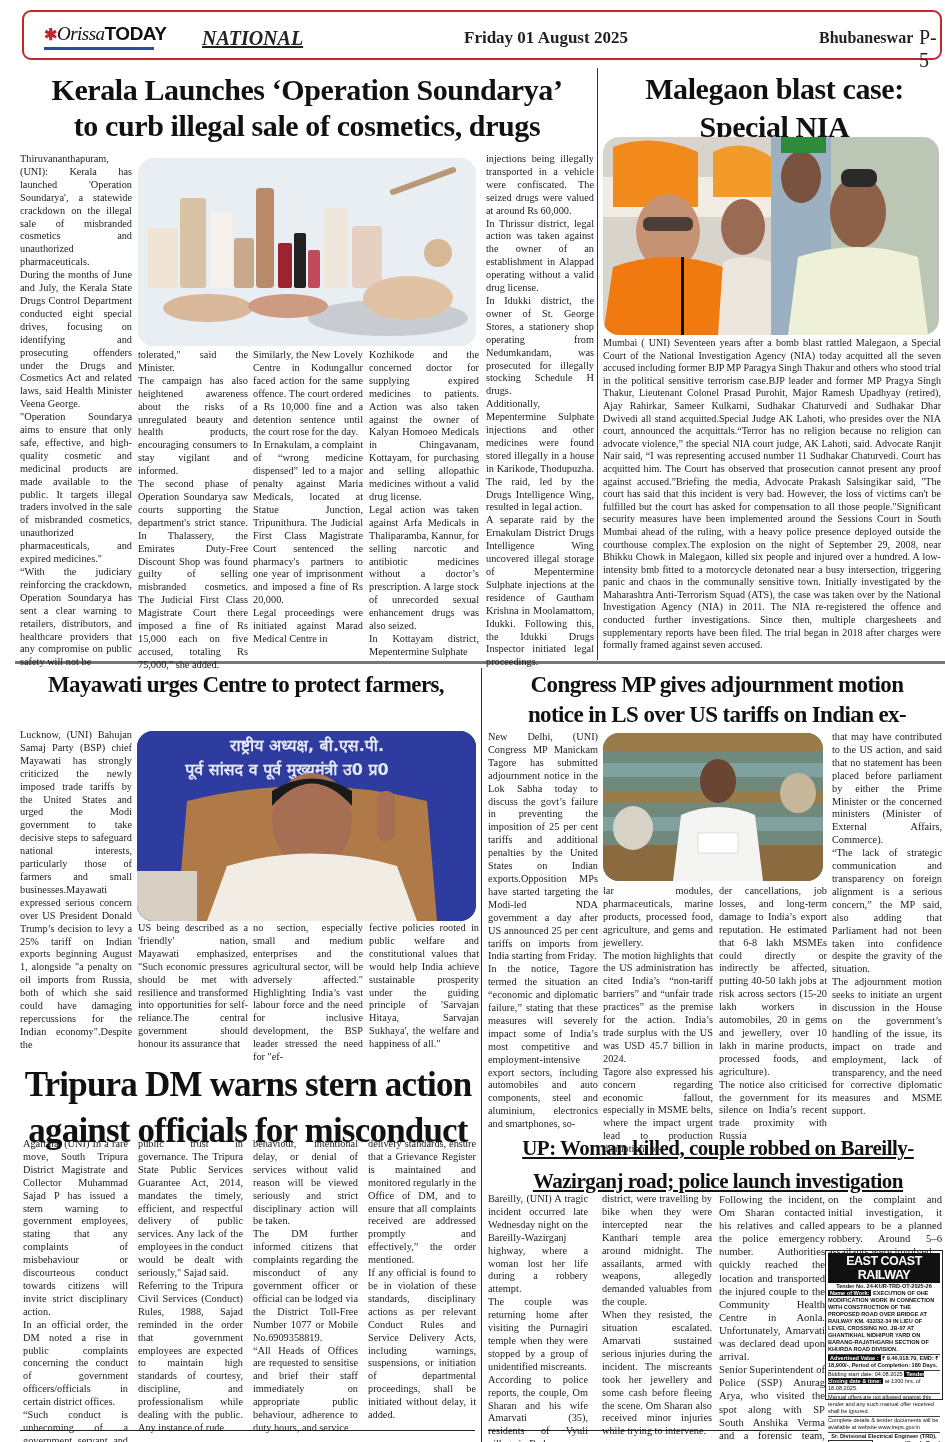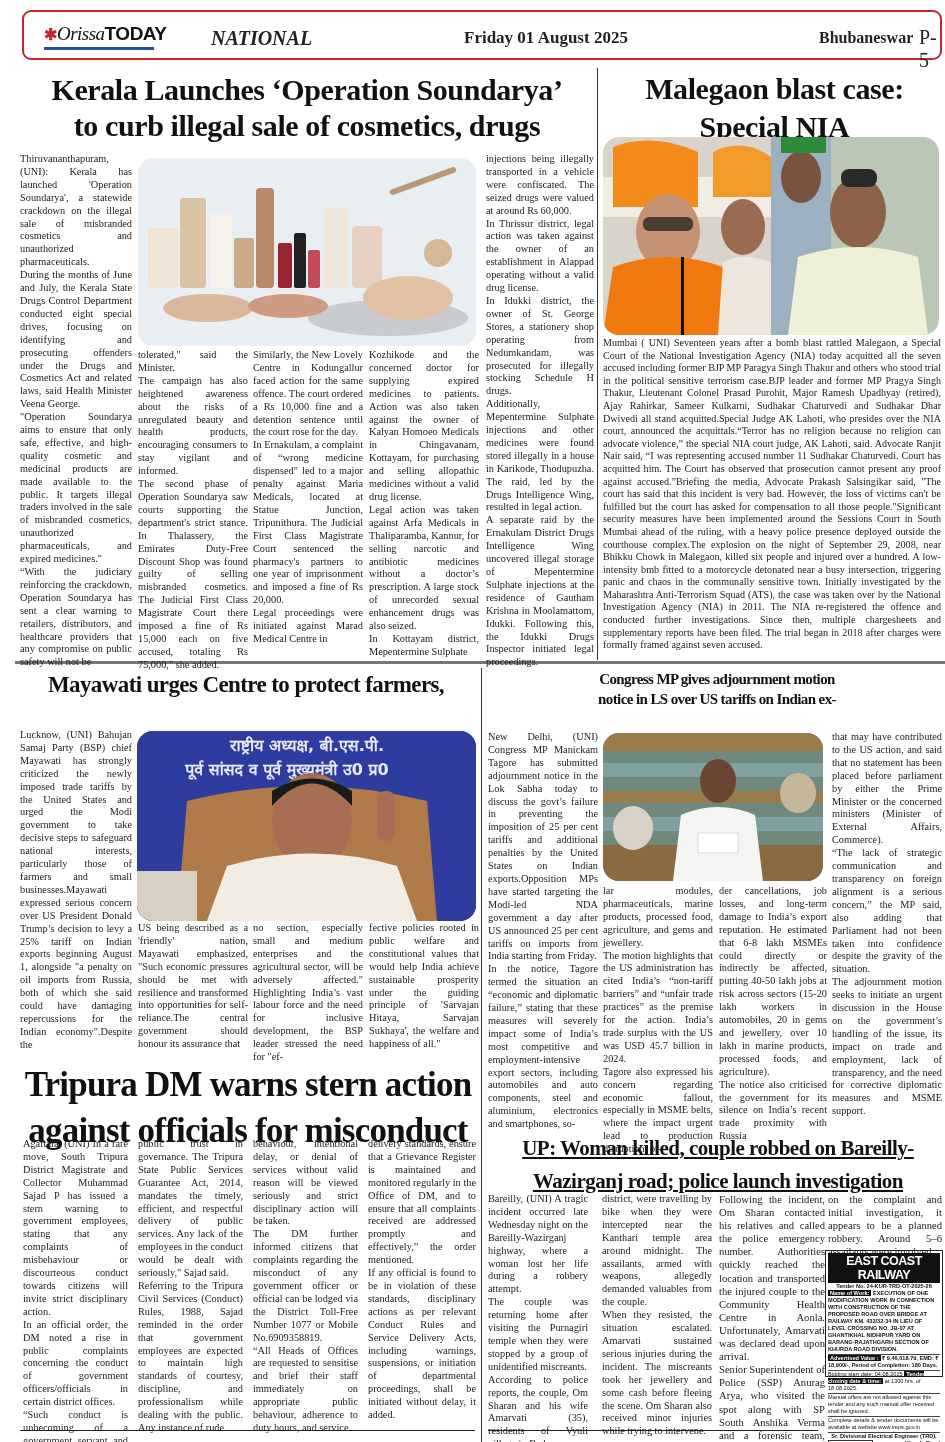--- a/index.html
+++ b/index.html
@@ -7,21 +7,21 @@
   body { position: relative; font-family: "Liberation Serif", "DejaVu Serif", serif; color: #1a1a1a; }
   .abs { position: absolute; margin-left: 10px; }
 
   
   #masthead { left: 12px; top: 10px; width: 920px; height: 50px; border: 2px solid #c0282d; border-radius: 9px; }
   #logo { left: 10px; top: 11px; width: 125px; height: 26px; }
   #logo .logo-text { font-family: "Liberation Sans", sans-serif; font-size: 19px; font-weight: bold; letter-spacing: -0.5px; color: #111; font-stretch: condensed; white-space: nowrap; }
   #logo .logo-italic { font-family: "Liberation Serif", serif; font-style: italic; font-weight: normal; }
   #logo .logo-mark { color: #c0282d; font-size: 16px; }
   #logo .logo-underline { position: absolute; left: 0; top: 24px; width: 110px; height: 3px; background: #2a4f9a; }
-  #section-name { left: 177px; top: 15px; font-size: 20px; font-style: italic; font-weight: bold; color: #222; font-stretch: condensed; }
+  #section-name { left: 168px; top: 15px; font-size: 20px; font-style: italic; font-weight: bold; text-decoration: underline; color: #222; font-stretch: condensed; }
   #issue-date { left: 430px; top: 16px; font-size: 17px; font-weight: bold; color: #222; }
   #city { left: 785px; top: 17px; font-size: 16px; font-weight: bold; color: #222; }
   #page-no { left: 885px; top: 14px; font-size: 20px; color: #222; }
 
   
   .headline { font-family: "Liberation Serif", serif; font-weight: bold; color: #111; text-align: center; line-height: 1.2; letter-spacing: -0.4px; }
   .body-col { font-size: 10.3px; line-height: 12.9px; text-align: justify; color: #1a1a1a; hyphens: auto; }
   .body-col p { text-indent: 0; }
   .vrule { background: #333; width: 1px; }
   .hrule { background: #777; height: 3px; }
@@ -43,21 +43,21 @@
 
   
   #a3-headline { left: 4px; top: 670px; width: 464px; font-size: 23px; line-height: 1.3; letter-spacing: -0.6px; }
   #a3-col1 { left: 10px; top: 729px; width: 112px; }
   #a3-photo { left: 127px; top: 731px; width: 339px; height: 190px; background: #2a3a9a; }
   #a3-col2 { left: 128px; top: 922px; width: 110px; }
   #a3-col3 { left: 243px; top: 922px; width: 110px; }
   #a3-col4 { left: 359px; top: 922px; width: 110px; }
 
   
-  #a4-headline { left: 484px; top: 670px; width: 446px; font-size: 15px; line-height: 1.3; letter-spacing: -0.6px; }
+  #a4-headline { left: 484px; top: 670px; width: 446px; font-size: 23px; line-height: 1.3; letter-spacing: -0.6px; }
   #a4-col1 { left: 478px; top: 731px; width: 110px; }
   #a4-photo { left: 593px; top: 733px; width: 220px; height: 148px; }
   #a4-col2 { left: 593px; top: 885px; width: 110px; }
   #a4-col3 { left: 709px; top: 885px; width: 108px; }
   #a4-col4 { left: 822px; top: 731px; width: 110px; }
 
   
   #a5-headline { left: 8px; top: 1062px; width: 460px; font-size: 35px; line-height: 1.32; letter-spacing: -0.8px; }
   #a5-col1 { left: 13px; top: 1138px; width: 105px; }
   #a5-col2 { left: 128px; top: 1138px; width: 105px; }
@@ -65,21 +65,21 @@
   #a5-col4 { left: 358px; top: 1138px; width: 108px; }
 
   
   #a6-headline { left: 477px; top: 1132px; width: 462px; font-size: 21px; line-height: 1.55; letter-spacing: -0.5px; text-decoration: underline; }
   #a6-col1 { left: 478px; top: 1193px; width: 100px; }
   #a6-col2 { left: 592px; top: 1193px; width: 110px; }
   #a6-col3 { left: 709px; top: 1193px; width: 106px; font-size: 10.6px; line-height: 13.1px; }
   #a6-col4 { left: 818px; top: 1193px; width: 114px; font-size: 10.6px; line-height: 13px; }
 
   
-  #ad-box { left: 815px; top: 1250px; width: 118px; height: 127px; border: 1px solid #222; padding: 2px; font-family: "Liberation Sans", sans-serif; }
+  #ad-box { left: 815px; top: 1250px; width: 118px; height: 150px; border: 1px solid #222; padding: 2px; font-family: "Liberation Sans", sans-serif; }
   #ad-title { background: #111; color: #fff; font-size: 12.5px; font-weight: bold; text-align: center; letter-spacing: -0.5px; padding: 1px 0; }
   .ad-line { font-size: 5.6px; line-height: 7px; color: #111; }
   .ad-center { text-align: center; font-weight: bold; }
   .ad-tag { background: #111; color: #fff; padding: 0 2px; font-weight: bold; }
   .ad-strong { font-weight: bold; }
   .ad-sep { border-top: 1px solid #444; margin-top: 1px; }
   .ad-footer { display: flex; justify-content: space-between; font-weight: bold; }
   .ad-ref { border: 1px solid #333; padding: 0 1px; }
 </style>
 </head>

